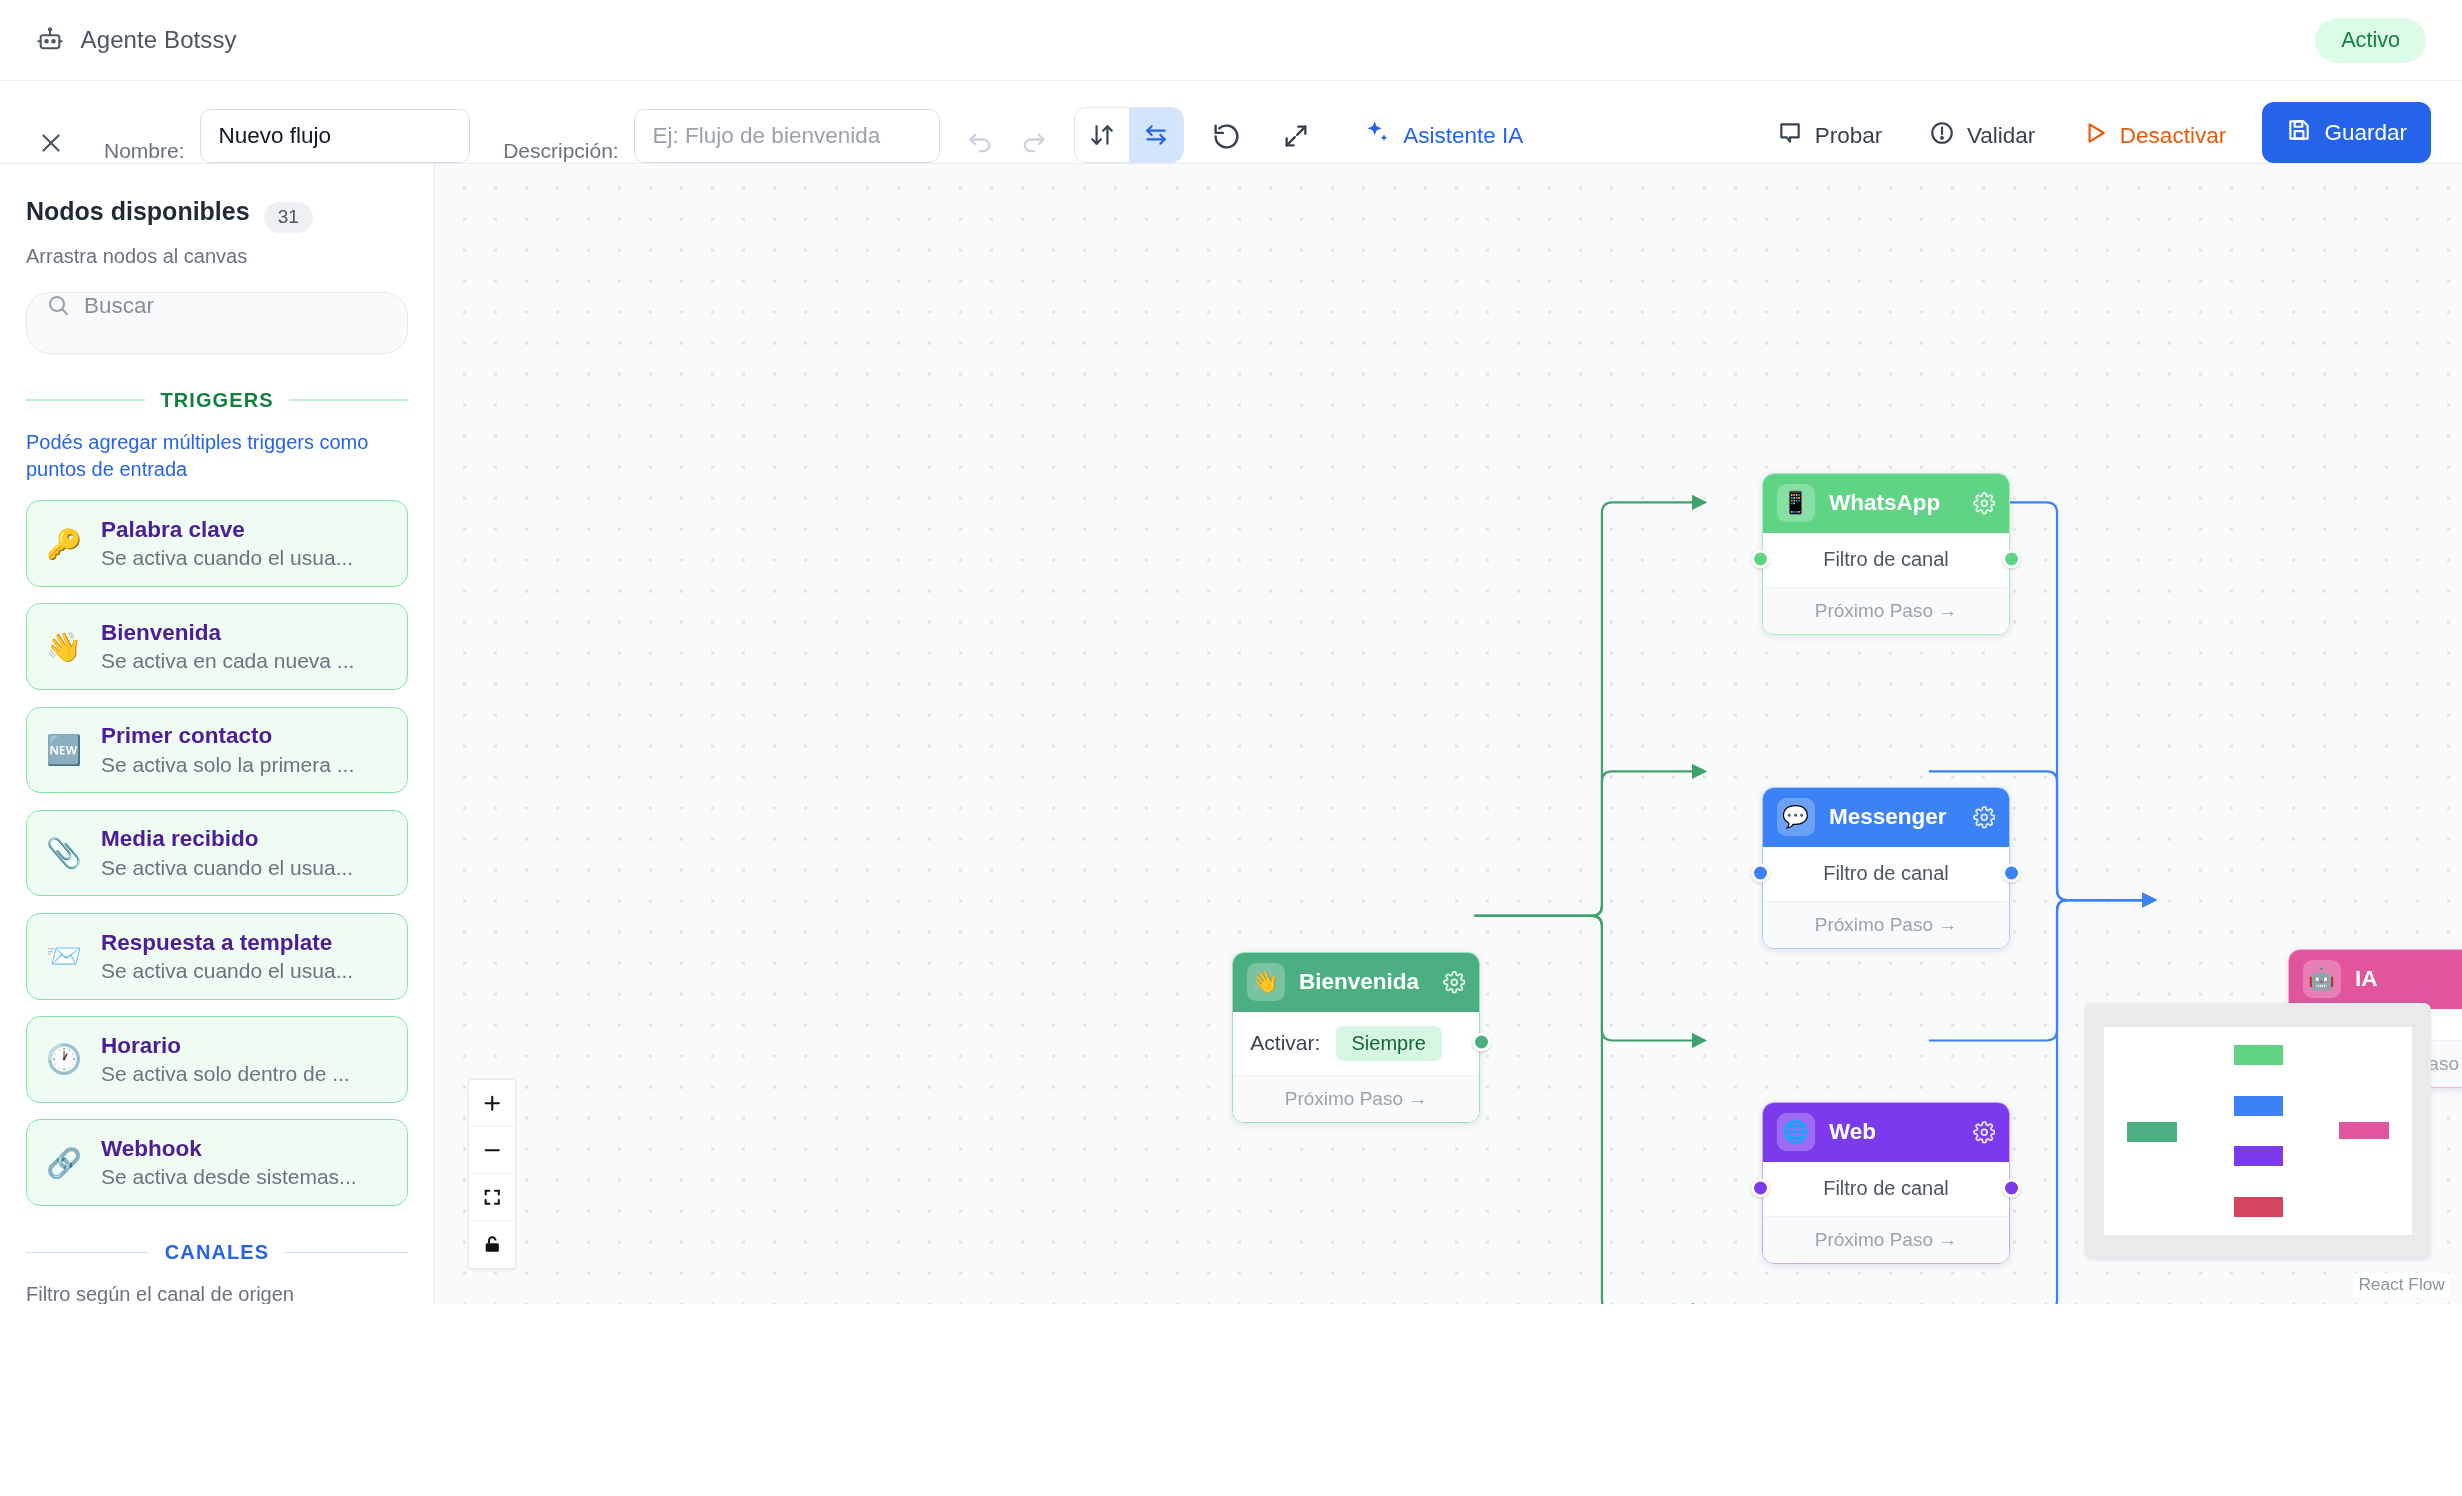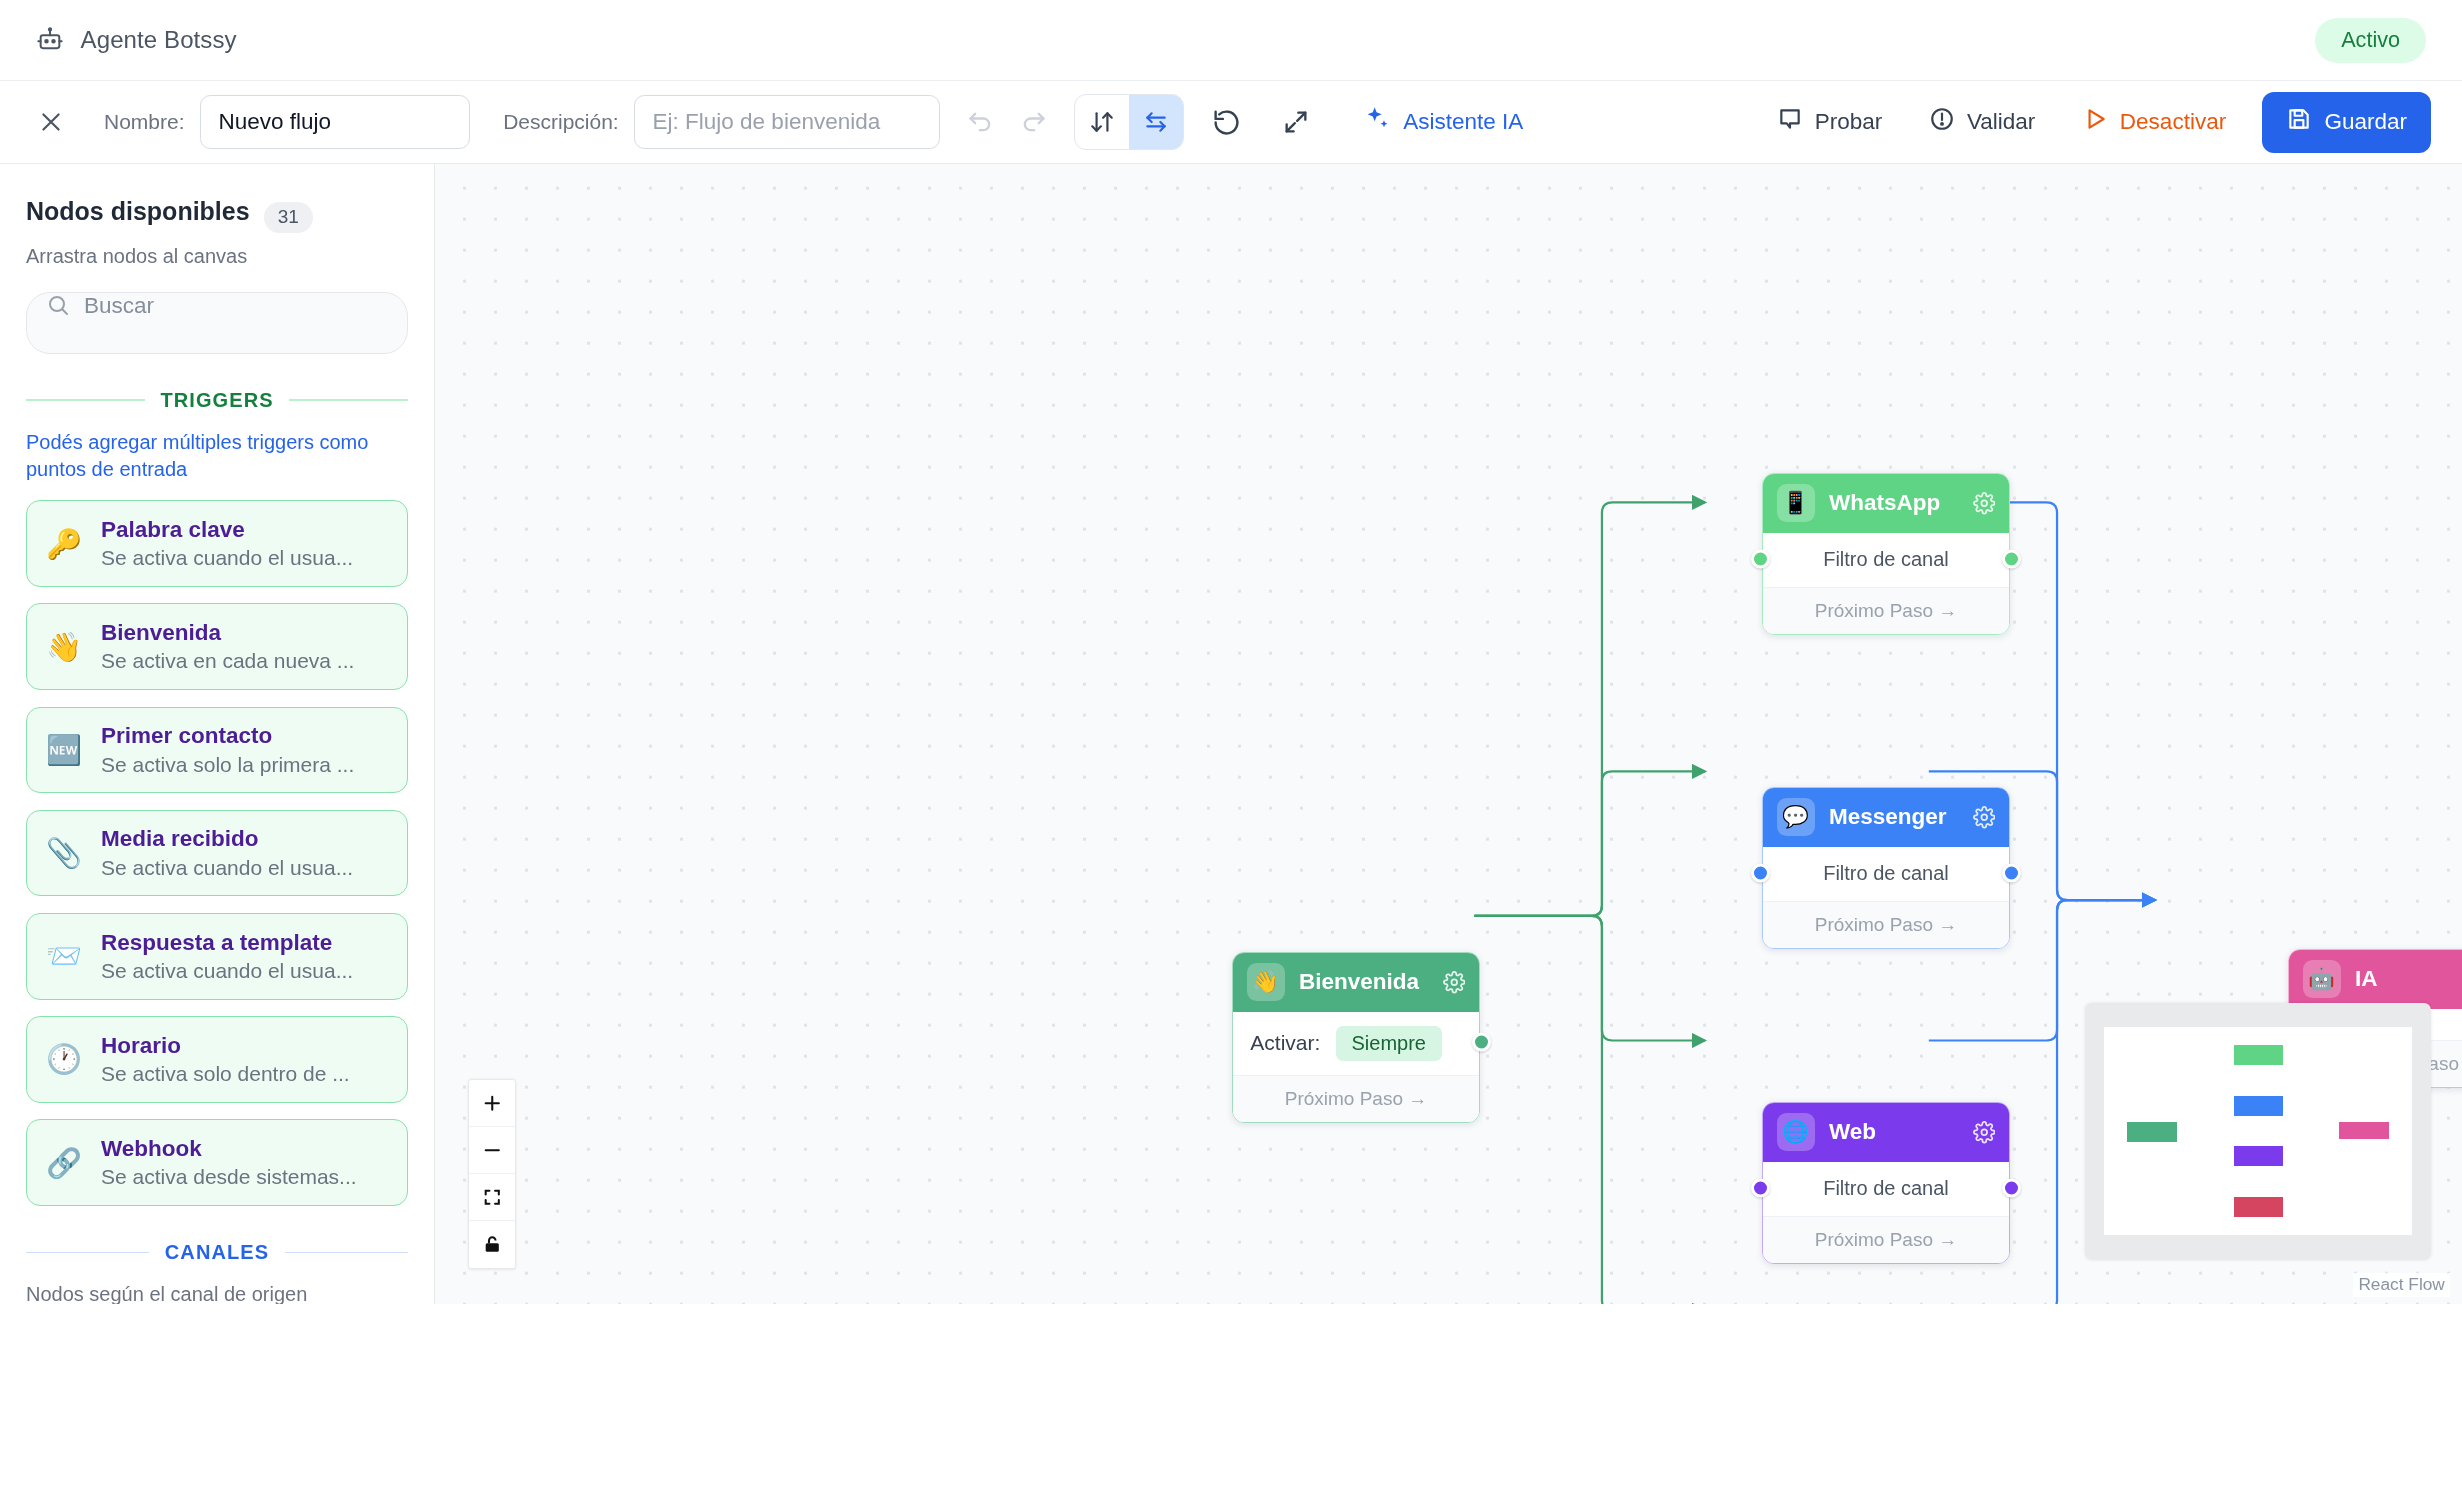--- a/index.html
+++ b/index.html
@@ -25,21 +25,21 @@
   }
   .titlebar .spacer { flex: 1; }
   .status-badge {
     background: #dcfce7; color: #15803d;
     font-size: 21.6px; padding: 9.5px 26px; border-radius: 865px;
   }
 
   
   .toolbar {
     height: 83px; flex: 0 0 83px;
-    display: flex; align-items: center; gap: 0;
+    display: flex; align-items: flex-end; gap: 0;
     padding: 0 31px 0 31px;
     border-bottom: 0.9px solid #e9ebef;
     background: #fff;
   }
   .icon-btn {
     width: 40px; height: 40px; display: flex; align-items: center; justify-content: center;
     color: #4b5563; background: none; border: none; cursor: pointer;
   }
   .close-x { margin-right: 33px; }
   .fld-label { font-size: 21px; color: #6b7280; margin-right: 15.6px; white-space: nowrap; }
@@ -416,21 +416,21 @@
               <span class="ds" style="display:block">Se activa desde sistemas...</span>
             </span>
           </div>
         </div>
 
       <div class="sec-div sec-canales">
         <span class="ln"></span>
         <span class="lbl">CANALES</span>
         <span class="ln"></span>
       </div>
-      <div class="sec-note-gray">Nodos según el canal de origen</div>
+      <div class="sec-note-gray">Filtro según el canal de origen</div>
     </div>
 
     <div class="canvas">
       <svg class="edges" id="edge-layer" viewBox="0 0 2342 1538" width="2028" height="1332">
           <defs>
             <marker id="ag" markerWidth="7" markerHeight="7" refX="6" refY="3.5" orient="auto">
               <polygon points="0,0 7,3.5 0,7" fill="#3fa26c"></polygon>
             </marker>
             <marker id="ab" markerWidth="7" markerHeight="7" refX="6" refY="3.5" orient="auto">
               <polygon points="0,0 7,3.5 0,7" fill="#3b82f6"></polygon>

